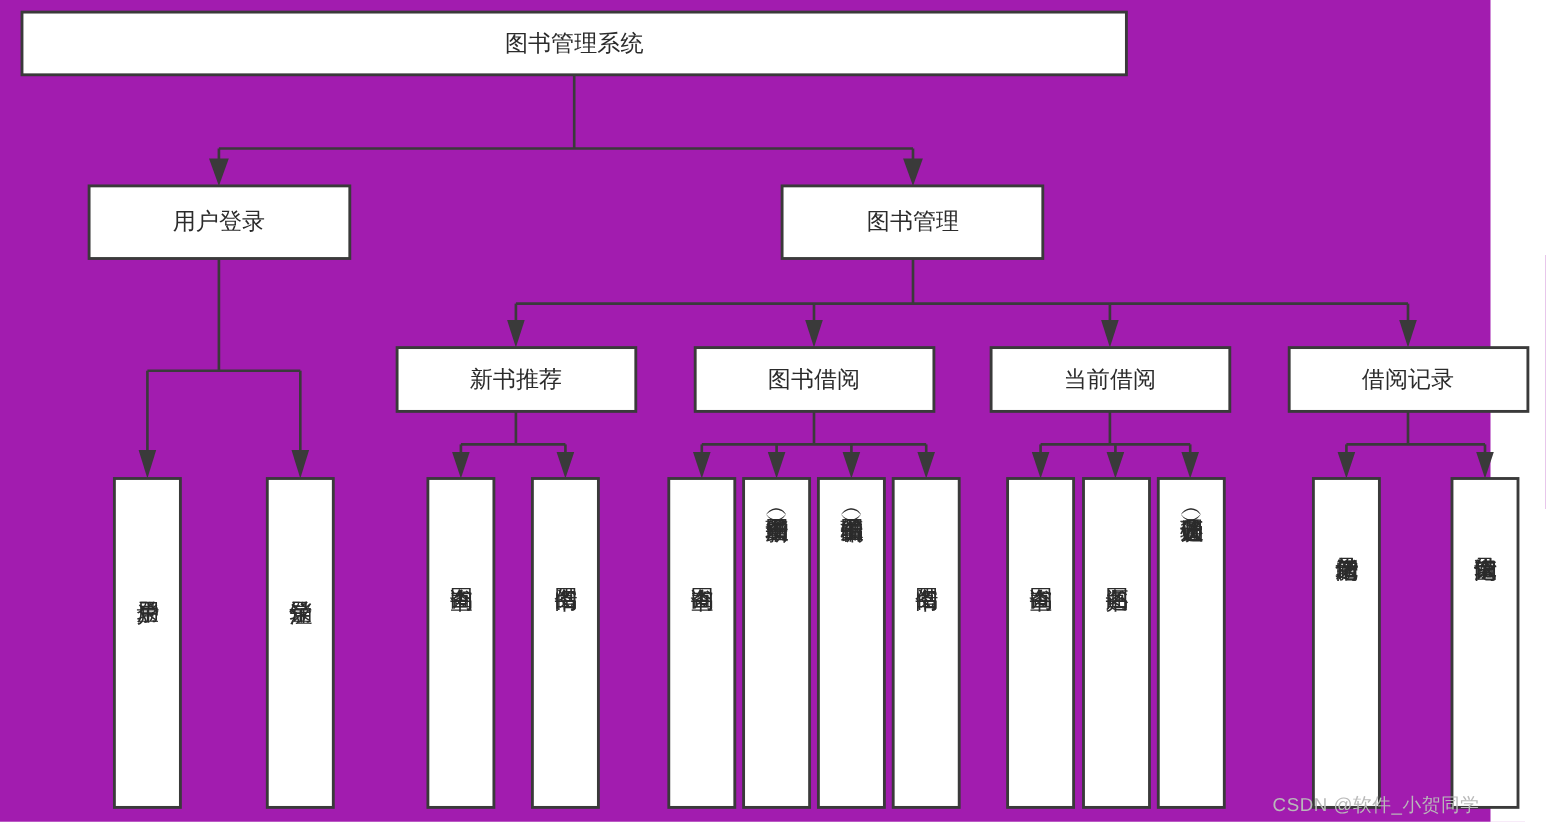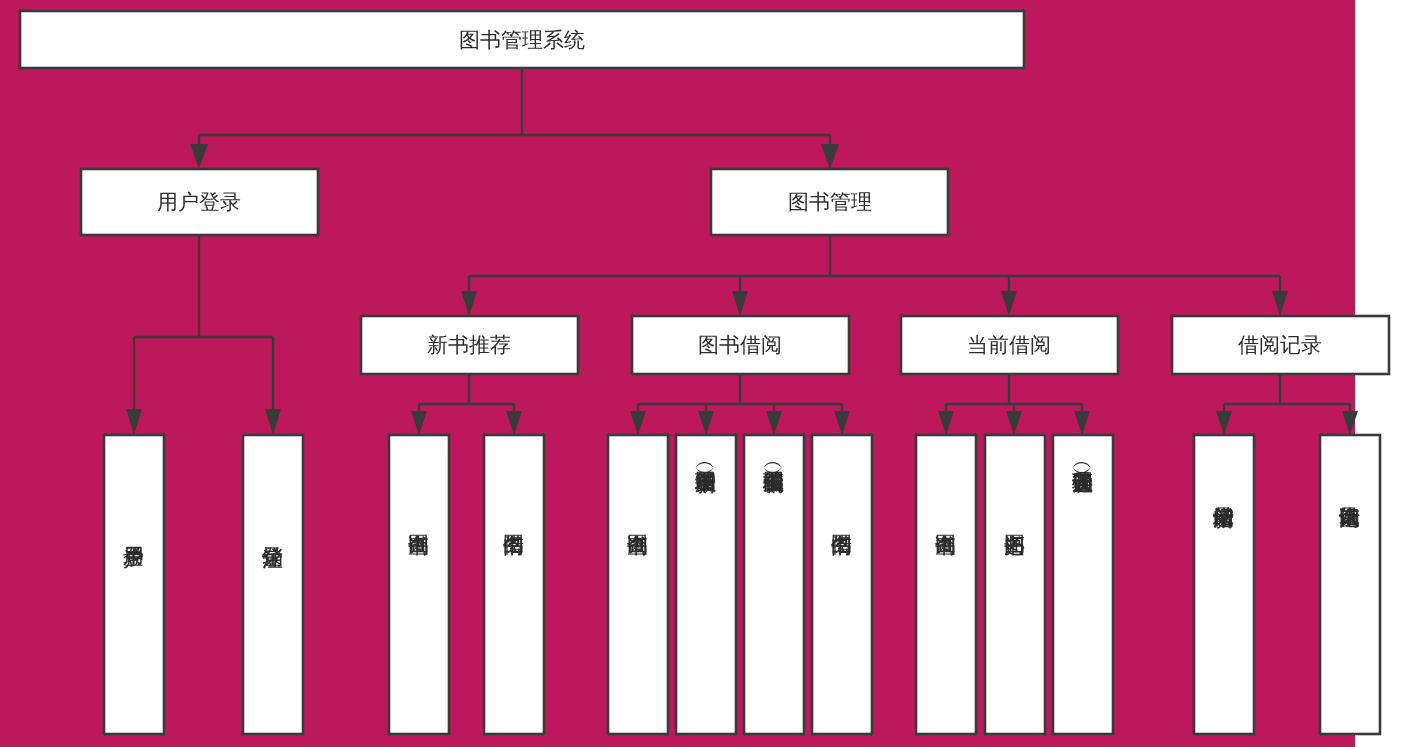--- a/index.html
+++ b/index.html
@@ -11,21 +11,21 @@
     width: 1405px;
     height: 747px;
     font-family: "Liberation Sans", "DejaVu Sans", sans-serif;
     overflow: hidden;
     position: relative;
   }
   #diagram-root {
     position: relative;
     width: 1355px;
     height: 747px;
-    background: #be185d;
+    background: #a21caf;
     text-align: right;
   }
   svg#flowchart {
     display: block;
     width: 1405px;
     height: 747px;
   }
   .node-box {
     fill: #ffffff;
     stroke: #3a3a3a;
@@ -221,13 +221,14 @@
         <rect class="node-box" x="1194" y="435" width="60" height="299"></rect>
         <text class="node-label-v" x="1224" y="490" writing-mode="tb" glyph-orientation-vertical="0">新增借阅记录</text>
       </g>
       <g>
         <rect class="node-box" x="1320" y="435" width="60" height="299"></rect>
         <text class="node-label-v" x="1350" y="490" writing-mode="tb" glyph-orientation-vertical="0">查询借阅记录</text>
       </g>
     </g>
   </svg>
 
+  <div class="watermark">CSDN @软件_小贺同学</div>
 </div>
 
 </body></html>

